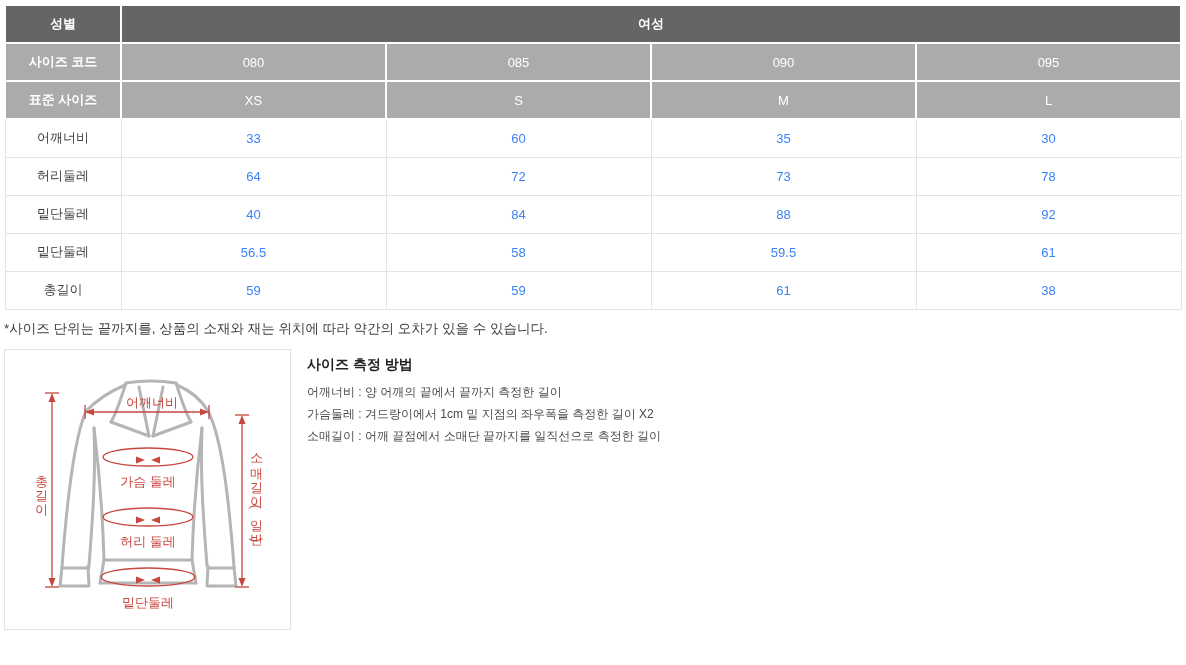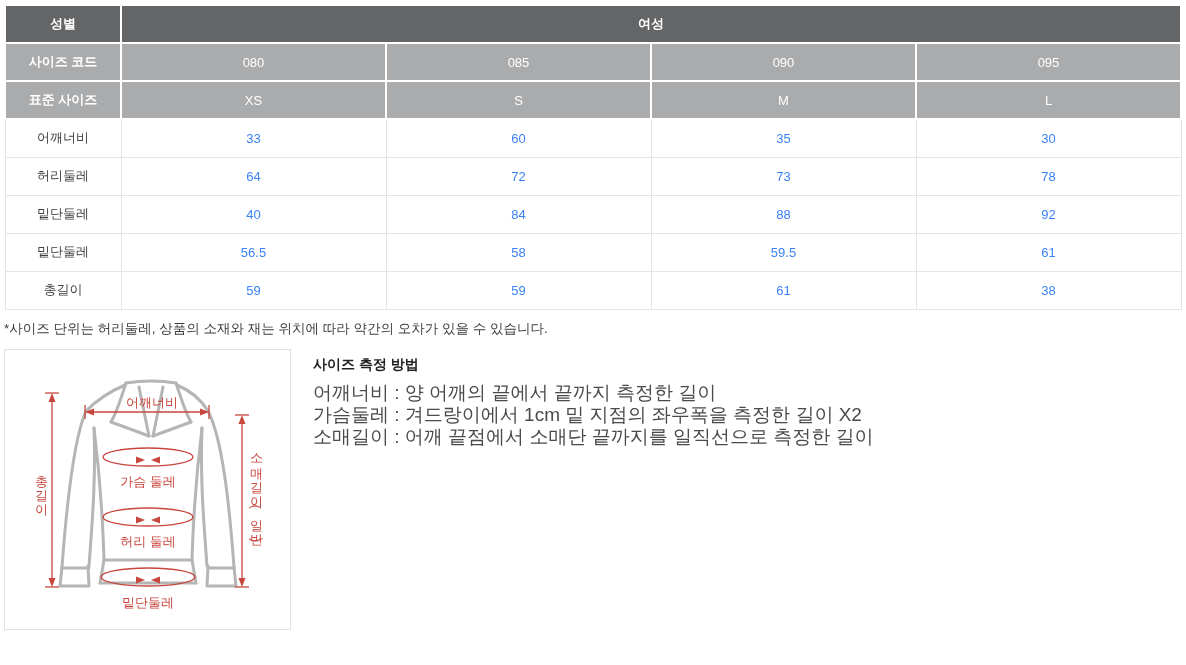--- a/index.html
+++ b/index.html
@@ -50,23 +50,23 @@
   }
   .diagram-box svg { position:absolute; left:0; top:0; }
   .vlabel {
     position:absolute;
     writing-mode:vertical-rl; text-orientation:mixed;
     color:#c7463d; font-size:13px; letter-spacing:1px; white-space:nowrap;
   }
   .vlabel.total  { left:27px;  top:116px; }
   .vlabel.sleeve { left:242px; top:94px;  }
 
-  .guide { margin-left:22px; padding-top:7px; }
+  .guide { margin-left:16px; padding-top:7px; }
   .guide h3 { margin:0 0 11px 0; font-size:14px; font-weight:700; color:#222222; }
-  .guide p  { margin:0 0 7px 0; font-size:19px; color:#4a4a4a; line-height:15px; }
+  .guide p  { margin:0 0 7px 0; font-size:12px; color:#4a4a4a; line-height:15px; }
 </style>
 </head>
 <body>
 
 <div class="page">
 
   <table class="size-table">
     <colgroup>
       <col style="width:116px">
       <col>
@@ -125,21 +125,21 @@
       <tr class="data-row">
         <th>총길이</th>
         <td>59</td>
         <td>59</td>
         <td>61</td>
         <td>38</td>
       </tr>
     </tbody>
   </table>
 
-  <p class="size-note">*사이즈 단위는 허리둘레, 상품의 소재와 재는 위치에 따라 약간의 오차가 있을 수 있습니다.</p>
+  <p class="size-note">*사이즈 단위는 끝까지를, 상품의 소재와 재는 위치에 따라 약간의 오차가 있을 수 있습니다.</p>
 
   <div class="bottom">
 
     <div class="diagram-box">
       <svg width="285" height="279" viewBox="0 0 285 279">
 
         <g stroke="#b5b5b5" stroke-width="3" fill="none" stroke-linecap="round" stroke-linejoin="round">
           <path d="M121,33 Q146,29 171,33"></path>
           <path d="M121,33 C116,48 112,62 106,72"></path>
           <path d="M106,72 L144,86"></path>

